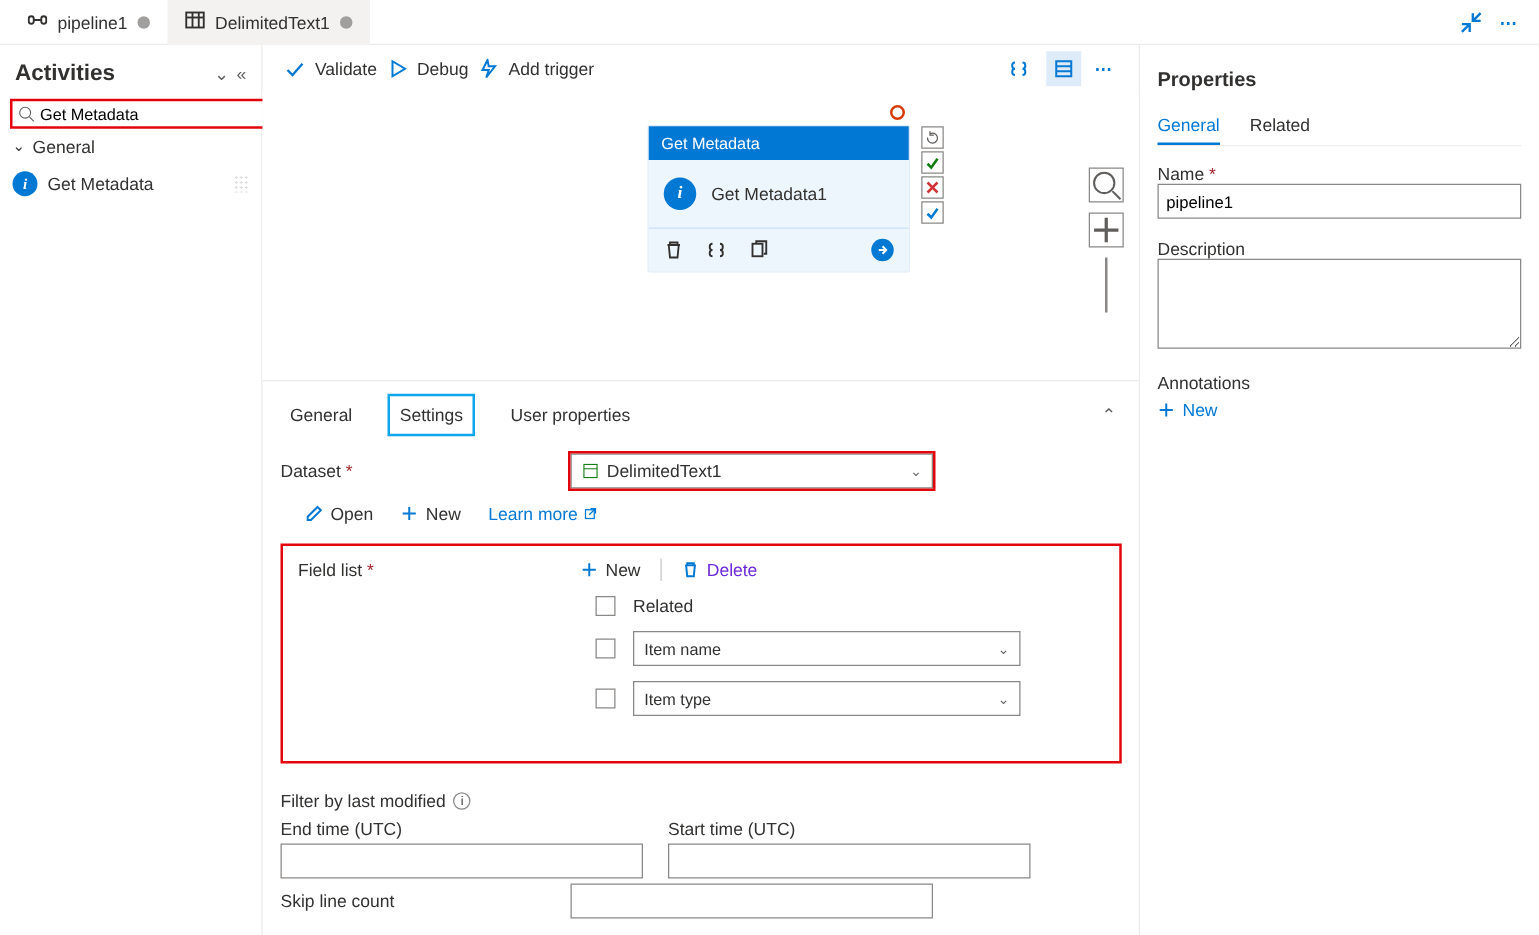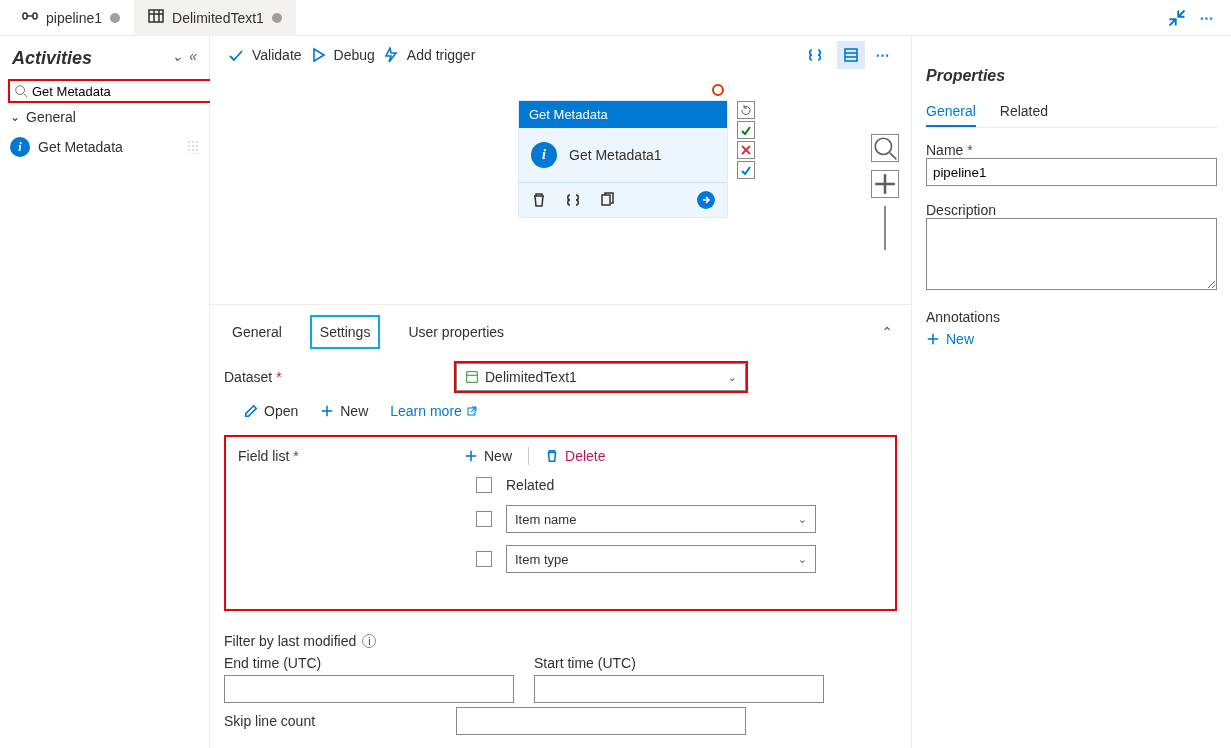--- a/index.html
+++ b/index.html
@@ -16,21 +16,21 @@
 .mini-btn { width: 20px; height: 20px; display: inline-flex; align-items: center; justify-content: center; cursor: pointer; color: #0078d4; }
 .ellipsis { color:#0078d4; font-weight:bold; letter-spacing:1px; }
 
 
 .layout { display: flex; height: calc(748px - 36px); }
 .sidebar { width: 210px; border-right: 1px solid #edebe9; padding: 8px; }
 .center { flex: 1; display: flex; flex-direction: column; min-width: 0; }
 .props { width: 320px; border-left: 1px solid #edebe9; padding: 16px 14px; }
 
 
-.side-head { display: flex; justify-content: space-between; padding: 4px 4px 10px; font-style: italic; }
+.side-head { display: flex; align-items: center; justify-content: space-between; padding: 4px 4px 10px; }
 .side-head h2 { margin: 0; font-size: 18px; font-weight: 600; }
 .chevpair { display: flex; gap: 6px; color: #605e5c; }
 .searchbox { display: flex; align-items: center; border: 2px solid #e3050c; height: 24px; padding: 0 4px; }
 .searchbox svg { width: 14px; height: 14px; stroke: #605e5c; fill: none; }
 .searchbox input { border: none; outline: none; flex: 1; font-size: 13px; padding-left: 4px; }
 .side-after { flex: 1; border: 1px solid #8a8886; border-left: none; height: 24px; }
 .search-row { display: flex; align-items: center; }
 .tree-item { display: flex; align-items: center; gap: 6px; padding: 6px 2px; cursor: pointer; }
 .tree-item .caret { font-size: 12px; color: #323130; }
 .act-item { display: flex; align-items: center; gap: 8px; padding: 6px 2px; }
@@ -84,39 +84,39 @@
 .dataset-actions { display: flex; align-items: flex-start; gap: 22px; margin-left: 20px; position: relative; top: -2px; }
 .link-btn { display: flex; align-items: center; gap: 6px; cursor: pointer; }
 .link-btn svg { width: 14px; height: 14px; stroke: #0078d4; fill: none; stroke-width: 1.8; }
 .learn { color: #0078d4; display: flex; align-items: center; gap: 4px; }
 .learn svg { width: 12px; height: 12px; stroke: #0078d4; fill: none; }
 
 .fieldlist-box { border: 2px solid #e3050c; padding: 10px 12px 24px; }
 .fl-head { display: flex; align-items: center; gap: 16px; }
 .fl-label { flex: 0 0 210px; }
 .mini-bar-sep { width: 1px; height: 18px; background: #c8c6c4; }
-.disabled { color: #be185d; }
+.disabled { color: #6d28d9; }
 .fl-table { margin-top: 12px; margin-left: 238px; width: 340px; }
 .fl-row { display: flex; align-items: center; gap: 14px; margin-bottom: 12px; }
 .chk { width: 16px; height: 16px; border: 1px solid #8a8886; cursor: pointer; }
 .mini-drop { flex: 1; height: 28px; border: 1px solid #8a8886; display: flex; align-items: center; justify-content: space-between; padding: 0 8px; cursor: pointer; font-size: 13px; }
 
 .filter-block { margin-top: 22px; }
 .filter-label { display: flex; align-items: center; gap: 6px; }
 .filter-label .info { width: 14px; height: 14px; border: 1px solid #8a8886; border-radius: 50%; font-size: 10px; display: flex; align-items: center; justify-content: center; }
 .filter-cols { display: flex; gap: 20px; margin-top: 6px; }
 .filter-col { display: flex; flex-direction: column; gap: 4px; width: 290px; }
 .txt { height: 28px; border: 1px solid #8a8886; }
 
 .skip-row { display: flex; align-items: center; gap: 12px; margin-top: 4px; }
 .skip-label { width: 220px; }
 .skip-input { width: 290px; height: 28px; border: 1px solid #8a8886; }
 
 
-.props h3 { margin: 15px 0 18px; font-size: 16px; font-weight: 600; font-style: italic; }
+.props h3 { margin: 4px 0 18px; font-size: 16px; font-weight: 600; }
 .prop-tabs { display: flex; gap: 24px; border-bottom: 1px solid #edebe9; margin-bottom: 14px; }
 .prop-tab { padding-bottom: 6px; cursor: pointer; }
 .prop-tab.active { color: #0078d4; border-bottom: 2px solid #0078d4; }
 .field { margin-bottom: 16px; }
 .field input[type=text] { width: 100%; height: 28px; border: 1px solid #8a8886; padding: 0 6px; }
 .field textarea { width: 100%; height: 72px; border: 1px solid #8a8886; resize: both; }
 .anno-new { display: flex; align-items: center; gap: 6px; color: #0078d4; cursor: pointer; margin-top: 6px; }
 .anno-new svg { width: 14px; height: 14px; stroke: #0078d4; }
 
 .chev { font-size: 11px; color: #605e5c; }

